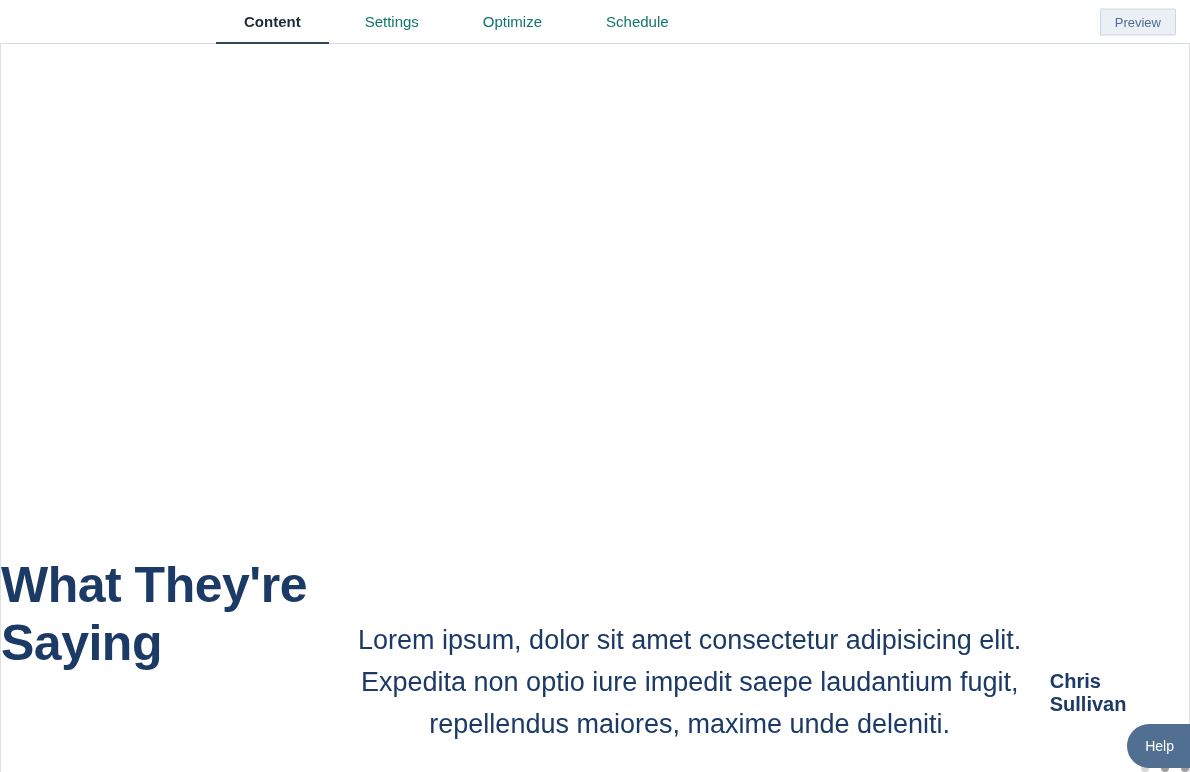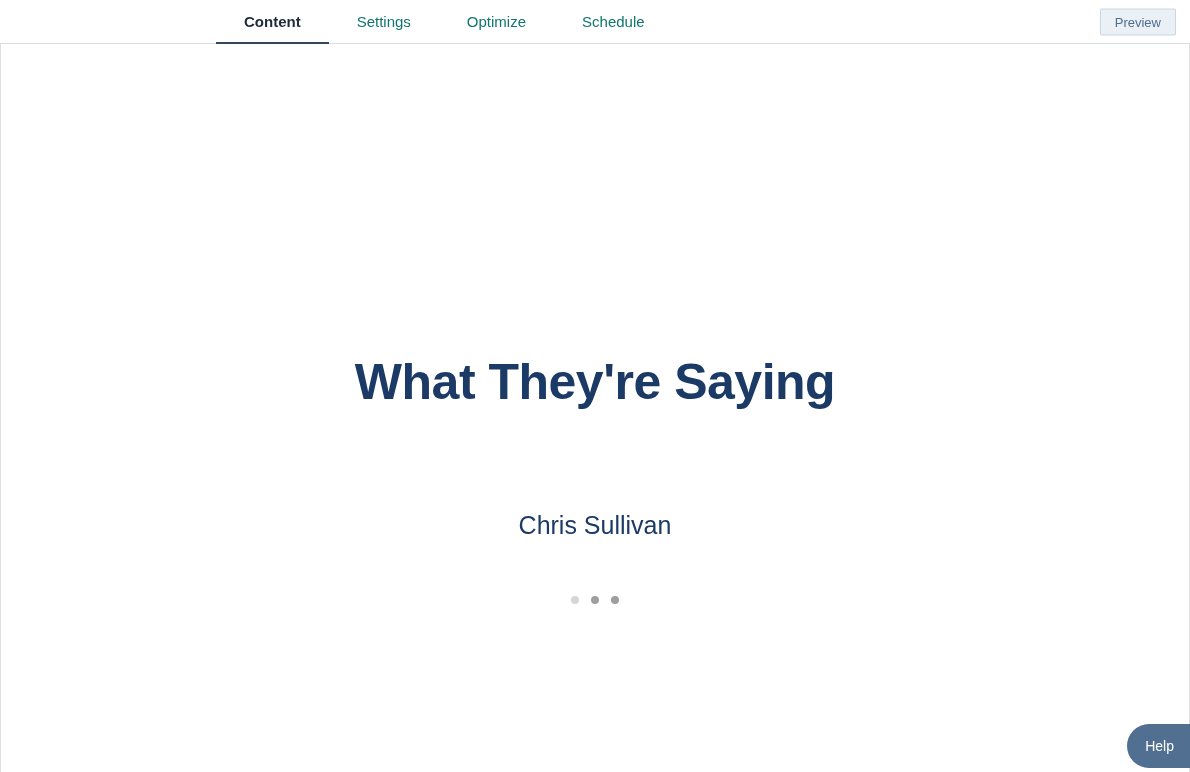--- a/index.html
+++ b/index.html
@@ -22,21 +22,21 @@
       border-bottom: 1px solid #d8dde4;
       display: flex;
       align-items: center;
       padding: 0 16px;
       position: relative;
     }
 
     .tabs {
       display: flex;
       align-items: center;
-      gap: 0;
+      gap: 8px;
       margin-left: 200px;
     }
 
     .tab {
       padding: 0 28px;
       height: 44px;
       display: flex;
       align-items: center;
       font-size: 15px;
       color: #0f766e;
@@ -83,22 +83,22 @@
       bottom: 0;
       background: #ffffff;
       border-left: 1px solid #e0e0e0;
       border-right: 1px solid #e0e0e0;
     }
 
     .testimonial-section {
       width: 100%;
       height: 100%;
       display: flex;
-      flex-direction: column;
-      align-items: center;
+      flex-direction: row;
+      align-items: flex-end;
       justify-content: center;
       padding-top: 140px;
     }
 
     .section-heading {
       color: #1b3a66;
       font-size: 50px;
       font-weight: 800;
       letter-spacing: -0.5px;
       margin-bottom: 100px;
@@ -109,22 +109,22 @@
       font-size: 27px;
       font-weight: 400;
       line-height: 1.55;
       text-align: center;
       max-width: 720px;
       margin-bottom: 26px;
     }
 
     .testimonial-author {
       color: #1b3a66;
-      font-size: 25px;
-      font-weight: 400;
+      font-size: 20px;
+      font-weight: 700;
       margin-bottom: 56px;
     }
 
     .pagination-dots {
       display: flex;
       gap: 12px;
       align-items: center;
     }
 
     .dot {
@@ -162,20 +162,21 @@
     <div class="tab">Settings</div>
     <div class="tab">Optimize</div>
     <div class="tab">Schedule</div>
   </div>
   <button class="preview-btn">Preview</button>
 </div>
 
 <div class="content-frame">
   <div class="testimonial-section">
     <h2 class="section-heading">What They're Saying</h2>
+    <p class="testimonial-body">Lorem ipsum, dolor sit amet consectetur adipisicing elit. Expedita non optio iure impedit saepe laudantium fugit, repellendus maiores, maxime unde deleniti.</p>
     <div class="testimonial-author">Chris Sullivan</div>
     <div class="pagination-dots">
       <div class="dot faded"></div>
       <div class="dot"></div>
       <div class="dot"></div>
     </div>
   </div>
 </div>
 
 <div class="help-chip">Help</div>

